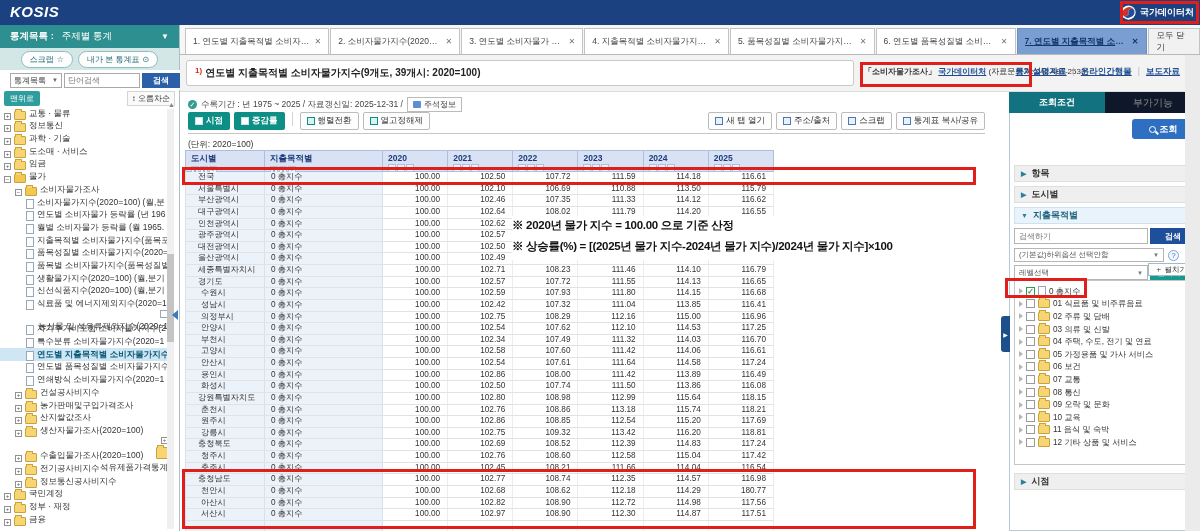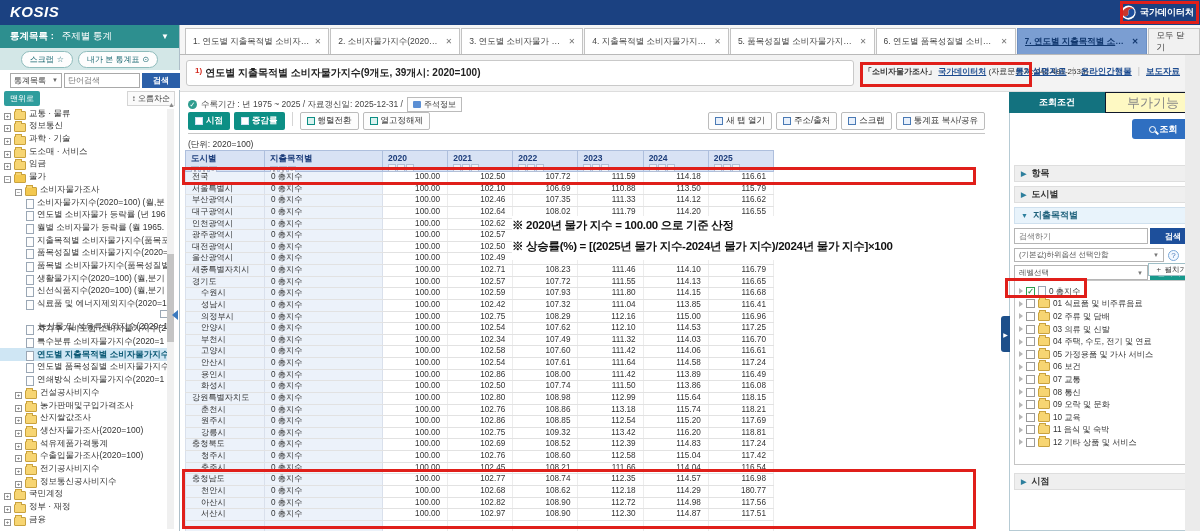--- a/index.html
+++ b/index.html
@@ -77,34 +77,34 @@
   
   #table { position:absolute; left:5px; top:58px; width:589px; }
   #thead { display:flex; }
   .hcell { background:#d8e2f4; border:1px solid #aebfdd; border-left:none; height:22px; padding:2px 0 0 5px; }
   .hcell:first-child { border-left:1px solid #aebfdd; }
   .hcell .hlab { font-size:8.5px; font-weight:bold; color:#1b3c7a; }
   .sorts { display:flex; gap:1px; margin-top:1px; }
   .sortbox { width:8px; height:8px; border:1px solid #b3bfd6; background:#eef2f9; font-size:5px; line-height:6px; text-align:center; color:#667; }
   .w-city { width:80px; } .w-item { width:118px; } .w-yr { width:65.16px; }
   .trow { display:flex; height:11.63px; border-bottom:1px solid #e2e2e2; }
-  .c-city { width:80px; background:#ecf2fa; border-right:1px solid #d9e0ec; border-left:1px solid #d9e0ec; font-size:8.2px; line-height:10.5px; padding-left:6px; color:#333; white-space:nowrap; overflow:hidden; }
+  .c-city { width:80px; background:#ecf2fa; border-right:1px solid #d9e0ec; border-left:1px solid #d9e0ec; font-size:8.2px; line-height:10.5px; padding-left:12px; color:#333; white-space:nowrap; overflow:hidden; }
   .c-city.ind { padding-left:15px; }
   .c-item { width:118px; background:#ecf2fa; border-right:1px solid #d9e0ec; font-size:8.2px; line-height:10.5px; padding-left:6px; color:#333; }
   .c-val { width:65.16px; text-align:right; padding-right:7px; font-size:8.2px; line-height:10.5px; color:#333; background:#fff; border-right:1px solid #ececec; }
 
   
   #notes-overlay { position:absolute; left:332px; top:124px; width:482px; height:44px; background:#fff; z-index:5; padding-top:2px; }
   .note-line { font-size:11.5px; font-weight:bold; color:#111; white-space:nowrap; margin-bottom:6px; letter-spacing:-0.3px; }
 
   
   #rpanel { position:absolute; left:1009px; top:92px; width:192px; height:439px; background:#fff; }
   #rp-tabs { position:absolute; left:0; top:0; width:100%; height:21px; display:flex; }
   #rp-tab-active { width:96px; background:#13727f; color:#fff; font-size:9px; font-weight:bold; display:flex; align-items:center; justify-content:center; }
-  #rp-tab-idle { width:96px; background:#fef9c3; color:#888; font-size:13px; display:flex; align-items:center; justify-content:center; border:1px solid #0f172a; }
+  #rp-tab-idle { width:96px; background:#0f172a; color:#888; font-size:10px; display:flex; align-items:center; justify-content:center; border:1px solid #0f172a; }
   #rp-body { position:absolute; left:0; top:21px; width:100%; height:418px; border:1px solid #b6cbd4; border-top:none; background:#fff; }
   #btn-query { position:absolute; right:6px; top:6px; width:62px; height:20px; background:#2f6fc1; border:none; border-radius:3px; color:#fff; font-size:9px; font-weight:bold; display:flex; align-items:center; justify-content:center; gap:4px; }
   .mag { width:7px; height:7px; border:1.5px solid #fff; border-radius:50%; position:relative; }
   .mag::after { content:""; position:absolute; left:5px; top:5px; width:4px; height:1.5px; background:#fff; transform:rotate(45deg); }
   .acc { position:absolute; left:4px; width:182px; height:17px; background:#efefef; border:1px solid #dedede; display:flex; align-items:center; gap:5px; padding:0 6px; font-size:9px; color:#333; font-weight:bold; }
   .acc .arr { color:#2d7f9d; font-size:7px; }
   .acc.open { background:#e8f3fb; border-color:#cfe0ee; color:#20627c; }
   #rp-search-row { position:absolute; left:4px; top:94px; width:182px; display:flex; gap:2px; }
   #rp-search-input { width:134px; height:16px; border:1px solid #b5b5b5; font-size:8px; padding:0 4px; color:#333; }
   #rp-search-btn { width:46px; height:16px; background:#1d4f9b; color:#fff; border:none; font-size:8px; font-weight:bold; }
@@ -286,21 +286,21 @@
         <div class="titem" style="padding-left: 15px;">
           <span class="exp">+</span>
           <span class="fold"></span>
           <span>산지쌀값조사</span>
         </div>
         <div class="titem" style="padding-left: 15px;">
           <span class="exp">+</span>
           <span class="fold"></span>
           <span>생산자물가조사(2020=100)</span>
         </div>
-        <div class="titem" style="padding-left: 15px;">
+        <div class="titem" style="padding-left: 15px; flex-direction: column;">
           <span class="exp">+</span>
           <span class="fold"></span>
           <span>석유제품가격통계</span>
         </div>
         <div class="titem" style="padding-left: 15px;">
           <span class="exp">+</span>
           <span class="fold"></span>
           <span>수출입물가조사(2020=100)</span>
         </div>
         <div class="titem" style="padding-left: 15px;">

